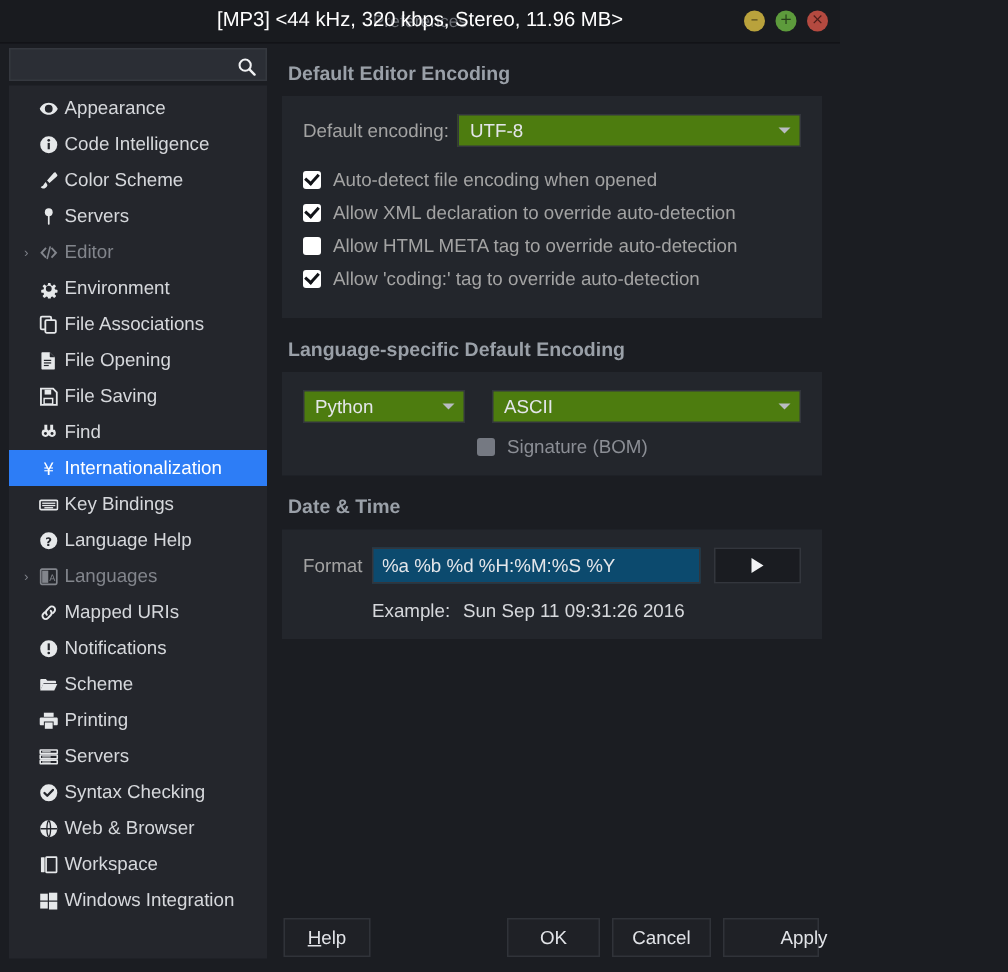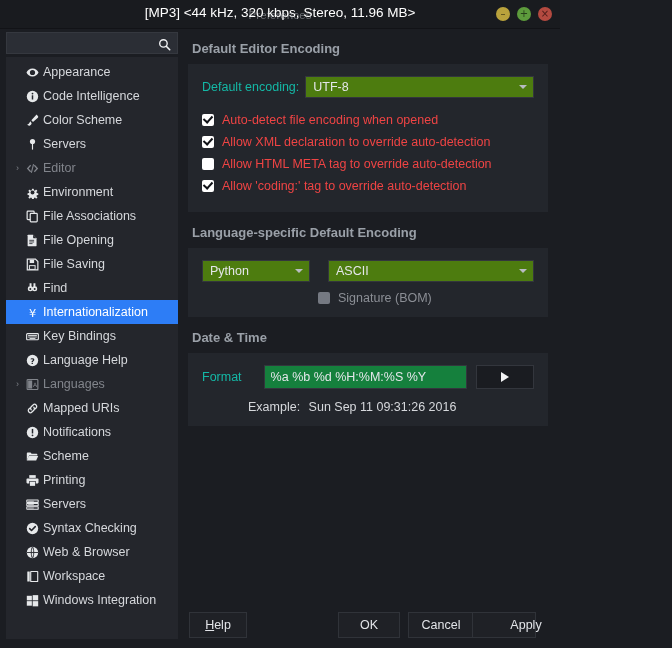--- a/index.html
+++ b/index.html
@@ -159,21 +159,21 @@
     background: #23262c;
     padding: 12px 14px 14px 14px;
     box-sizing: border-box;
   }
   .row {
     display: flex;
     align-items: center;
   }
   .field-label {
     font-size: 12.5px;
-    color: #14b8a6;
+    color: #a3a3a3;
     white-space: nowrap;
   }
   .select {
     position: relative;
     height: 22px;
     background: #4d7c0f;
     border: 1px solid #33363d;
     box-sizing: border-box;
     display: flex;
     align-items: center;
@@ -214,34 +214,34 @@
   .cb.checked::after {
     content: "";
     position: absolute;
     left: 3px; top: 0px;
     width: 4px; height: 7px;
     border: solid #111318;
     border-width: 0 2px 2px 0;
     transform: rotate(42deg);
   }
   .cb.disabled { background: #757982; }
-  .check-label { font-size: 12.5px; color: #ef4444; }
+  .check-label { font-size: 12.5px; color: #a3a3a3; }
   .check-label.dim { color: #8b8e95; }
 
   .bom-row {
     margin-top: 9px;
     padding-left: 116px;
     display: flex;
     align-items: center;
   }
 
   .dt-row { display: flex; align-items: center; }
   .text-input {
     height: 24px;
-    background: #15803d;
+    background: #0c4a6e;
     border: 1px solid #33363d;
     box-sizing: border-box;
     color: #e4e6ea;
     font-size: 12.5px;
     font-family: "Liberation Sans", sans-serif;
     padding: 0 6px;
     outline: none;
     flex: 1;
   }
   .play-btn {
@@ -286,21 +286,21 @@
     font-family: "Liberation Sans", sans-serif;
     display: flex;
     align-items: center;
     justify-content: center;
     cursor: pointer;
   }
   .btn-help { left: 3px; width: 58px; }
   .btn-help u { text-decoration: underline; }
   .btn-ok { right: 160px; width: 62px; }
   .btn-cancel { right: 86px; width: 66px; }
-  .btn-apply { right: 24px; width: 64px; padding-left: 44px; }
+  .btn-apply { right: 14px; width: 64px; padding-left: 44px; }
 </style>
 </head>
 <body>
 
 <div class="window">
 
   <div class="titlebar">
     <div class="title-window">Preferences</div>
     <div class="title-doc">[MP3] &lt;44 kHz, 320 kbps, Stereo, 11.96 MB&gt;</div>
     <div class="winbtns">
@@ -617,21 +617,21 @@
         </div>
         <div class="bom-row">
           <span class="cb disabled"></span>
           <span class="check-label dim">Signature (BOM)</span>
         </div>
       </div>
 
       <div class="section-title">Date &amp; Time</div>
       <div class="group" style="padding:12px 14px 12px 14px;">
         <div class="dt-row">
-          <span class="field-label" style="margin-right:22px;">Format</span>
+          <span class="field-label" style="margin-right:6px;">Format</span>
           <input class="text-input" type="text" value="%a %b %d %H:%M:%S %Y" style="">
           <div class="play-btn">
             <span class="play-tri"></span>
           </div>
         </div>
         <div class="example">
           <span style="margin-right: 5px;">Example:</span>
           <span>Sun Sep 11 09:31:26 2016</span>
         </div>
       </div>

